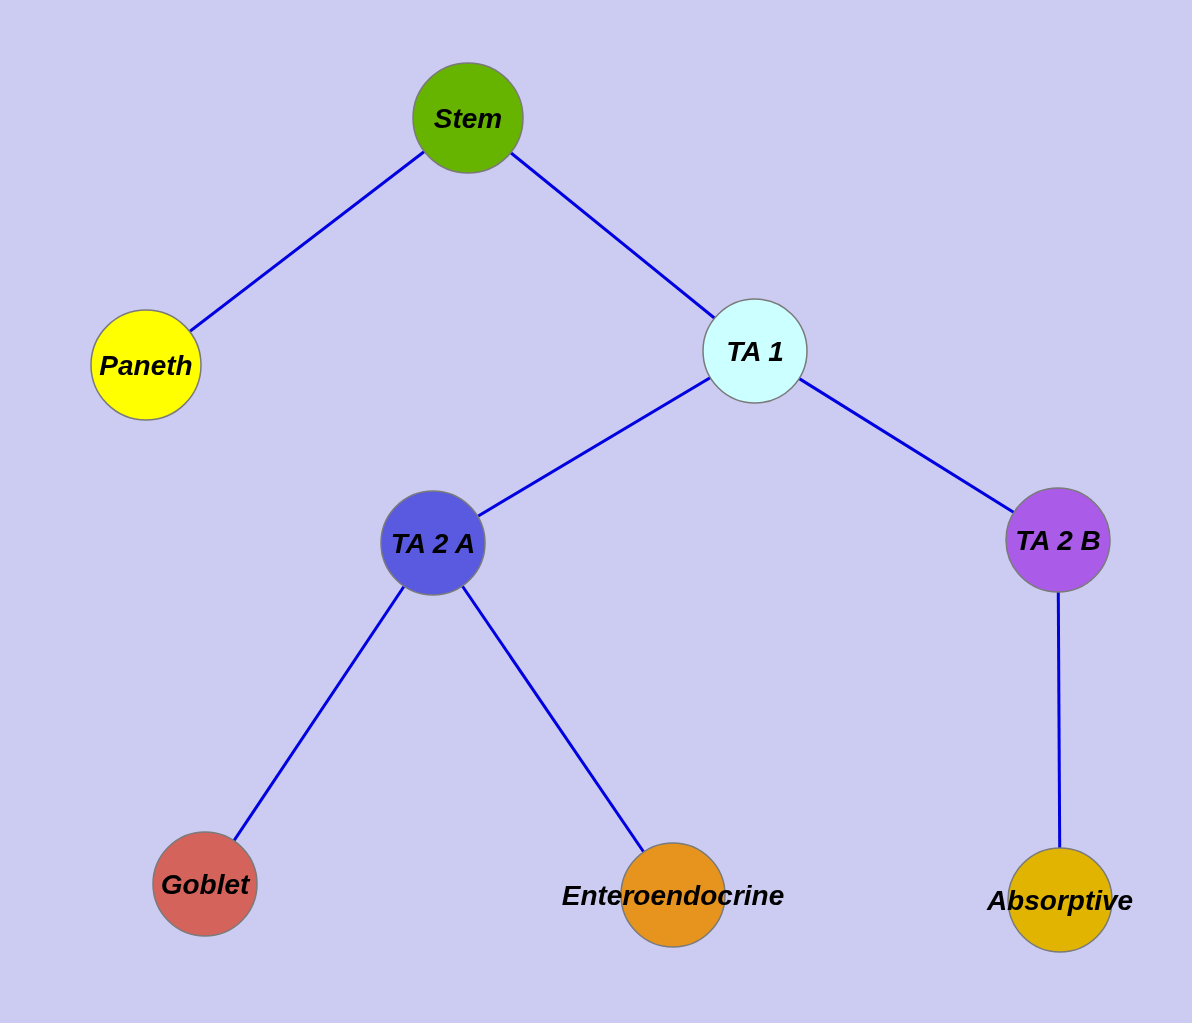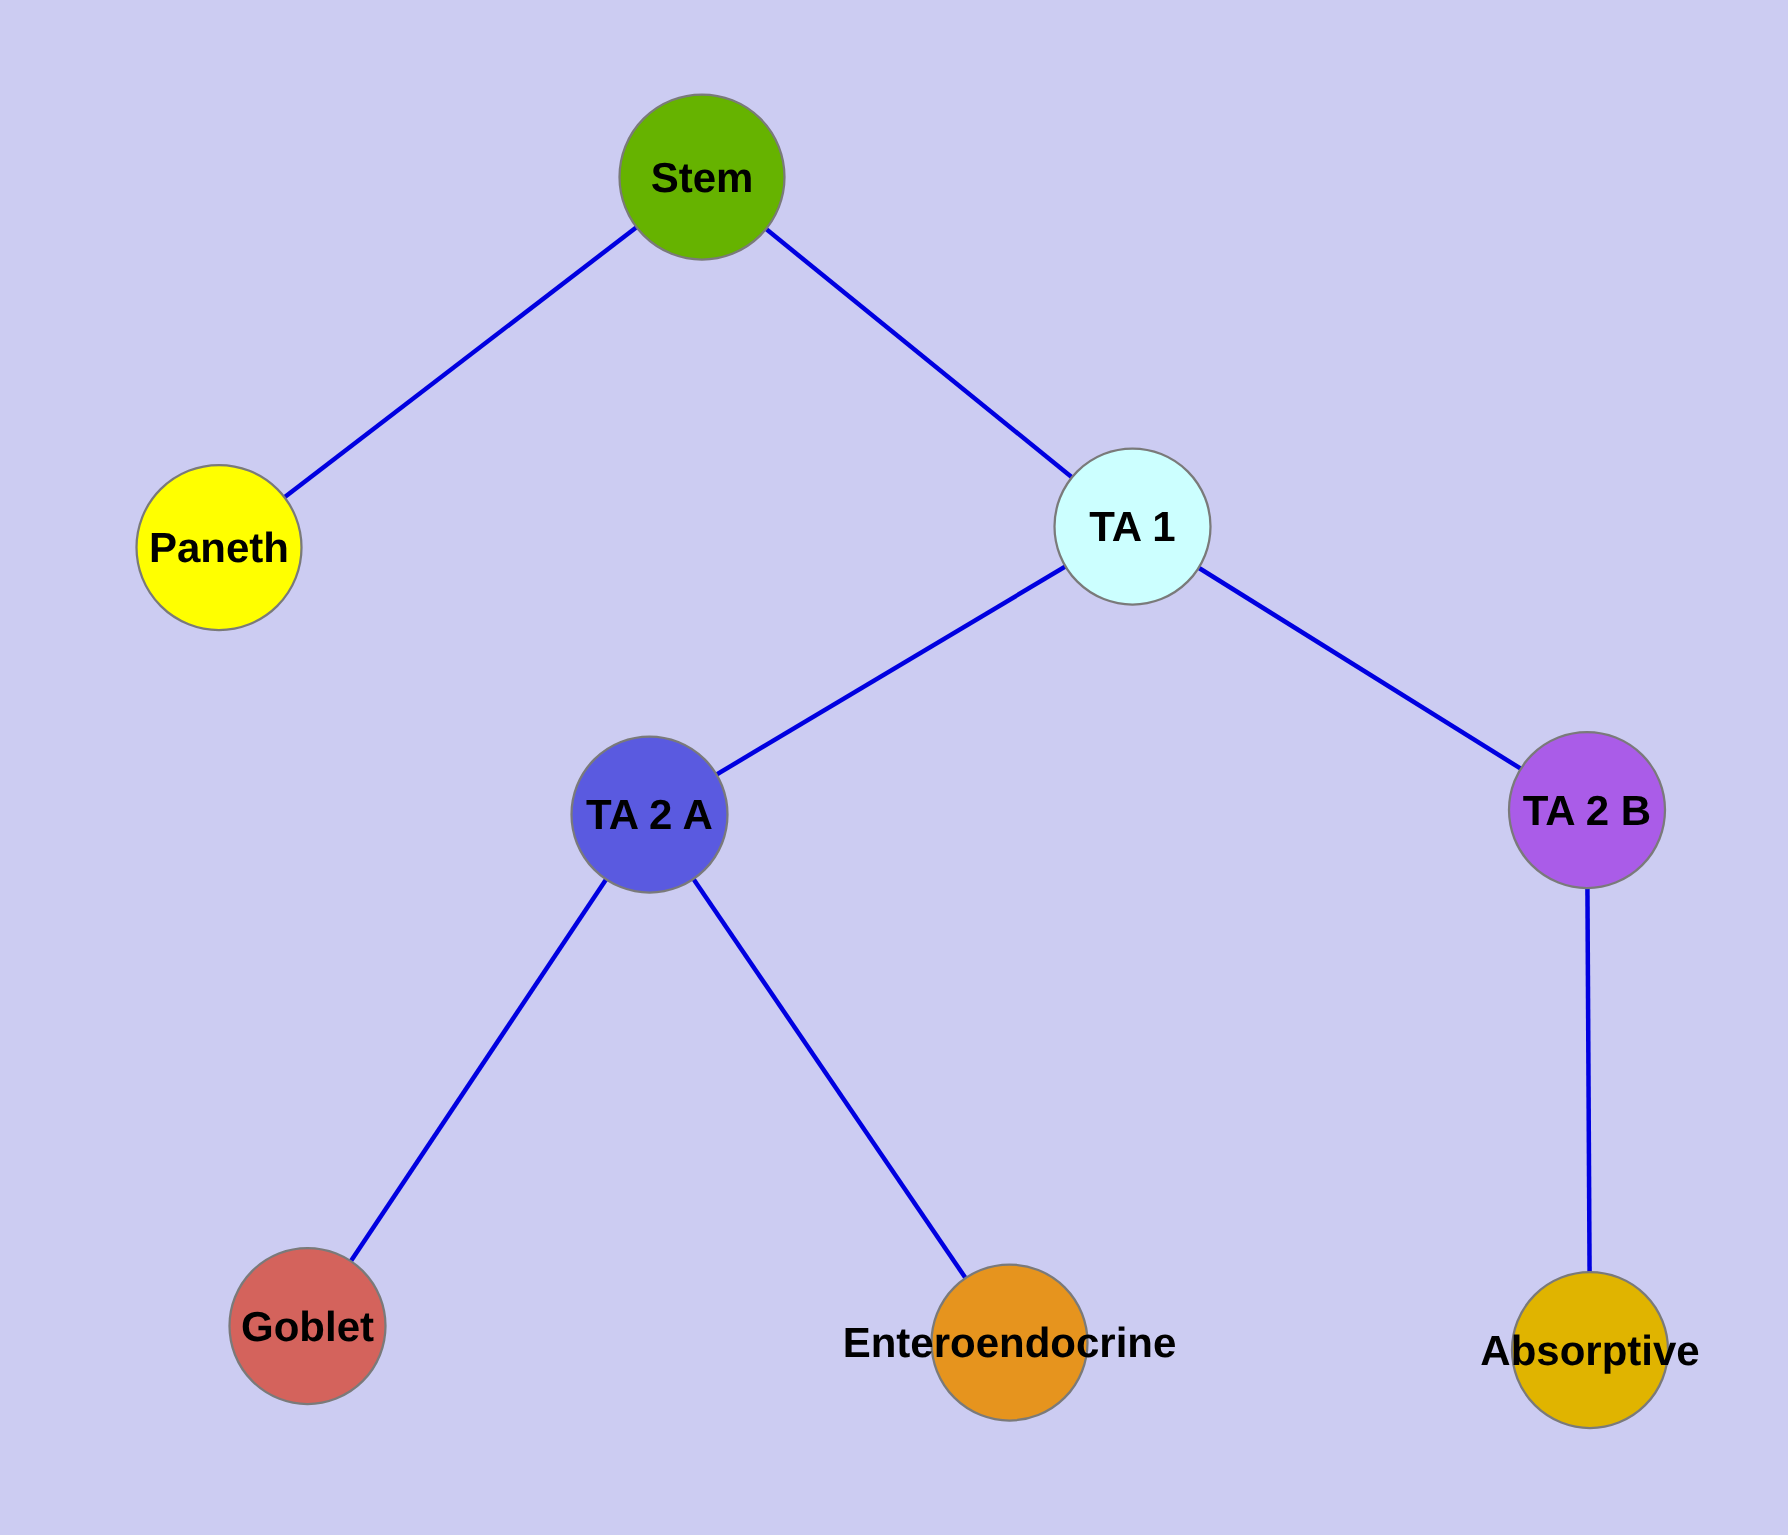--- a/index.html
+++ b/index.html
@@ -6,20 +6,21 @@
     margin: 0;
     padding: 0;
     background: #ccccf2;
   }
   #stage {
     position: relative;
     width: 1192px;
     height: 1023px;
     overflow: hidden;
     background: #ccccf2;
+    font-style: italic;
   }
   svg {
     display: block;
     width: 1192px;
     height: 1023px;
   }
   text.node-label {
     font-family: "Liberation Sans", "DejaVu Sans", sans-serif;
     font-weight: bold;
     font-size: 28px;

